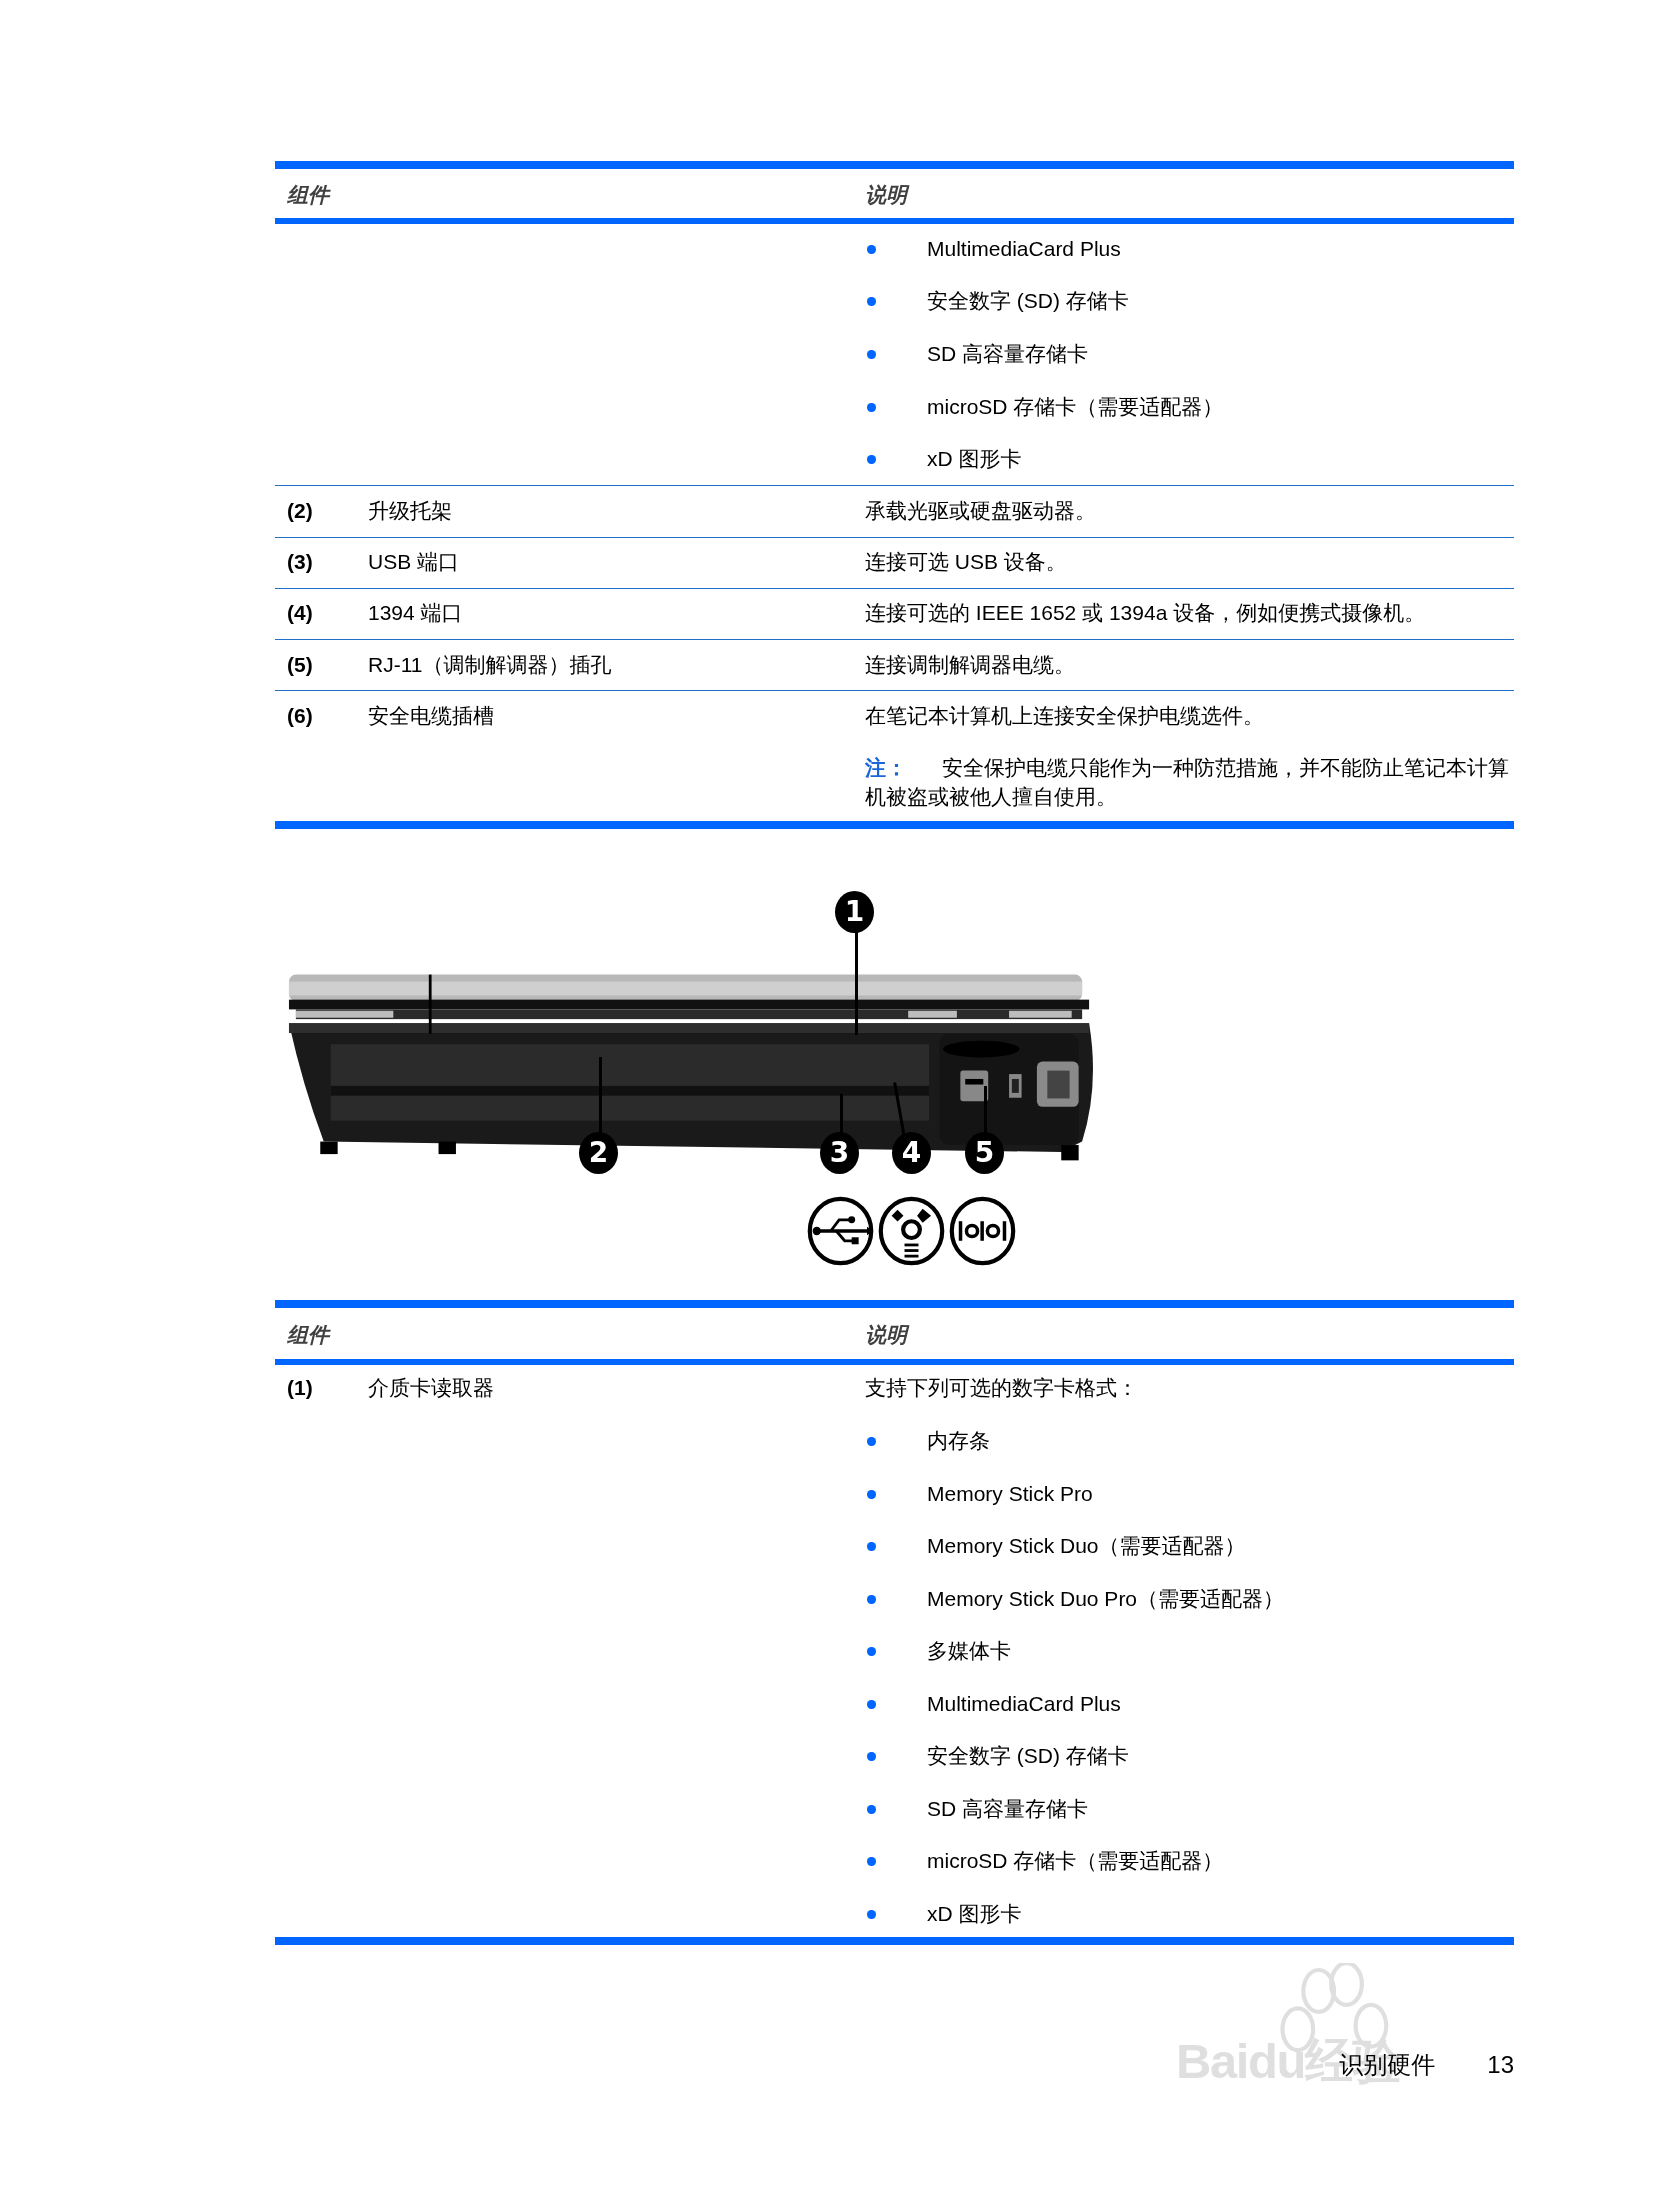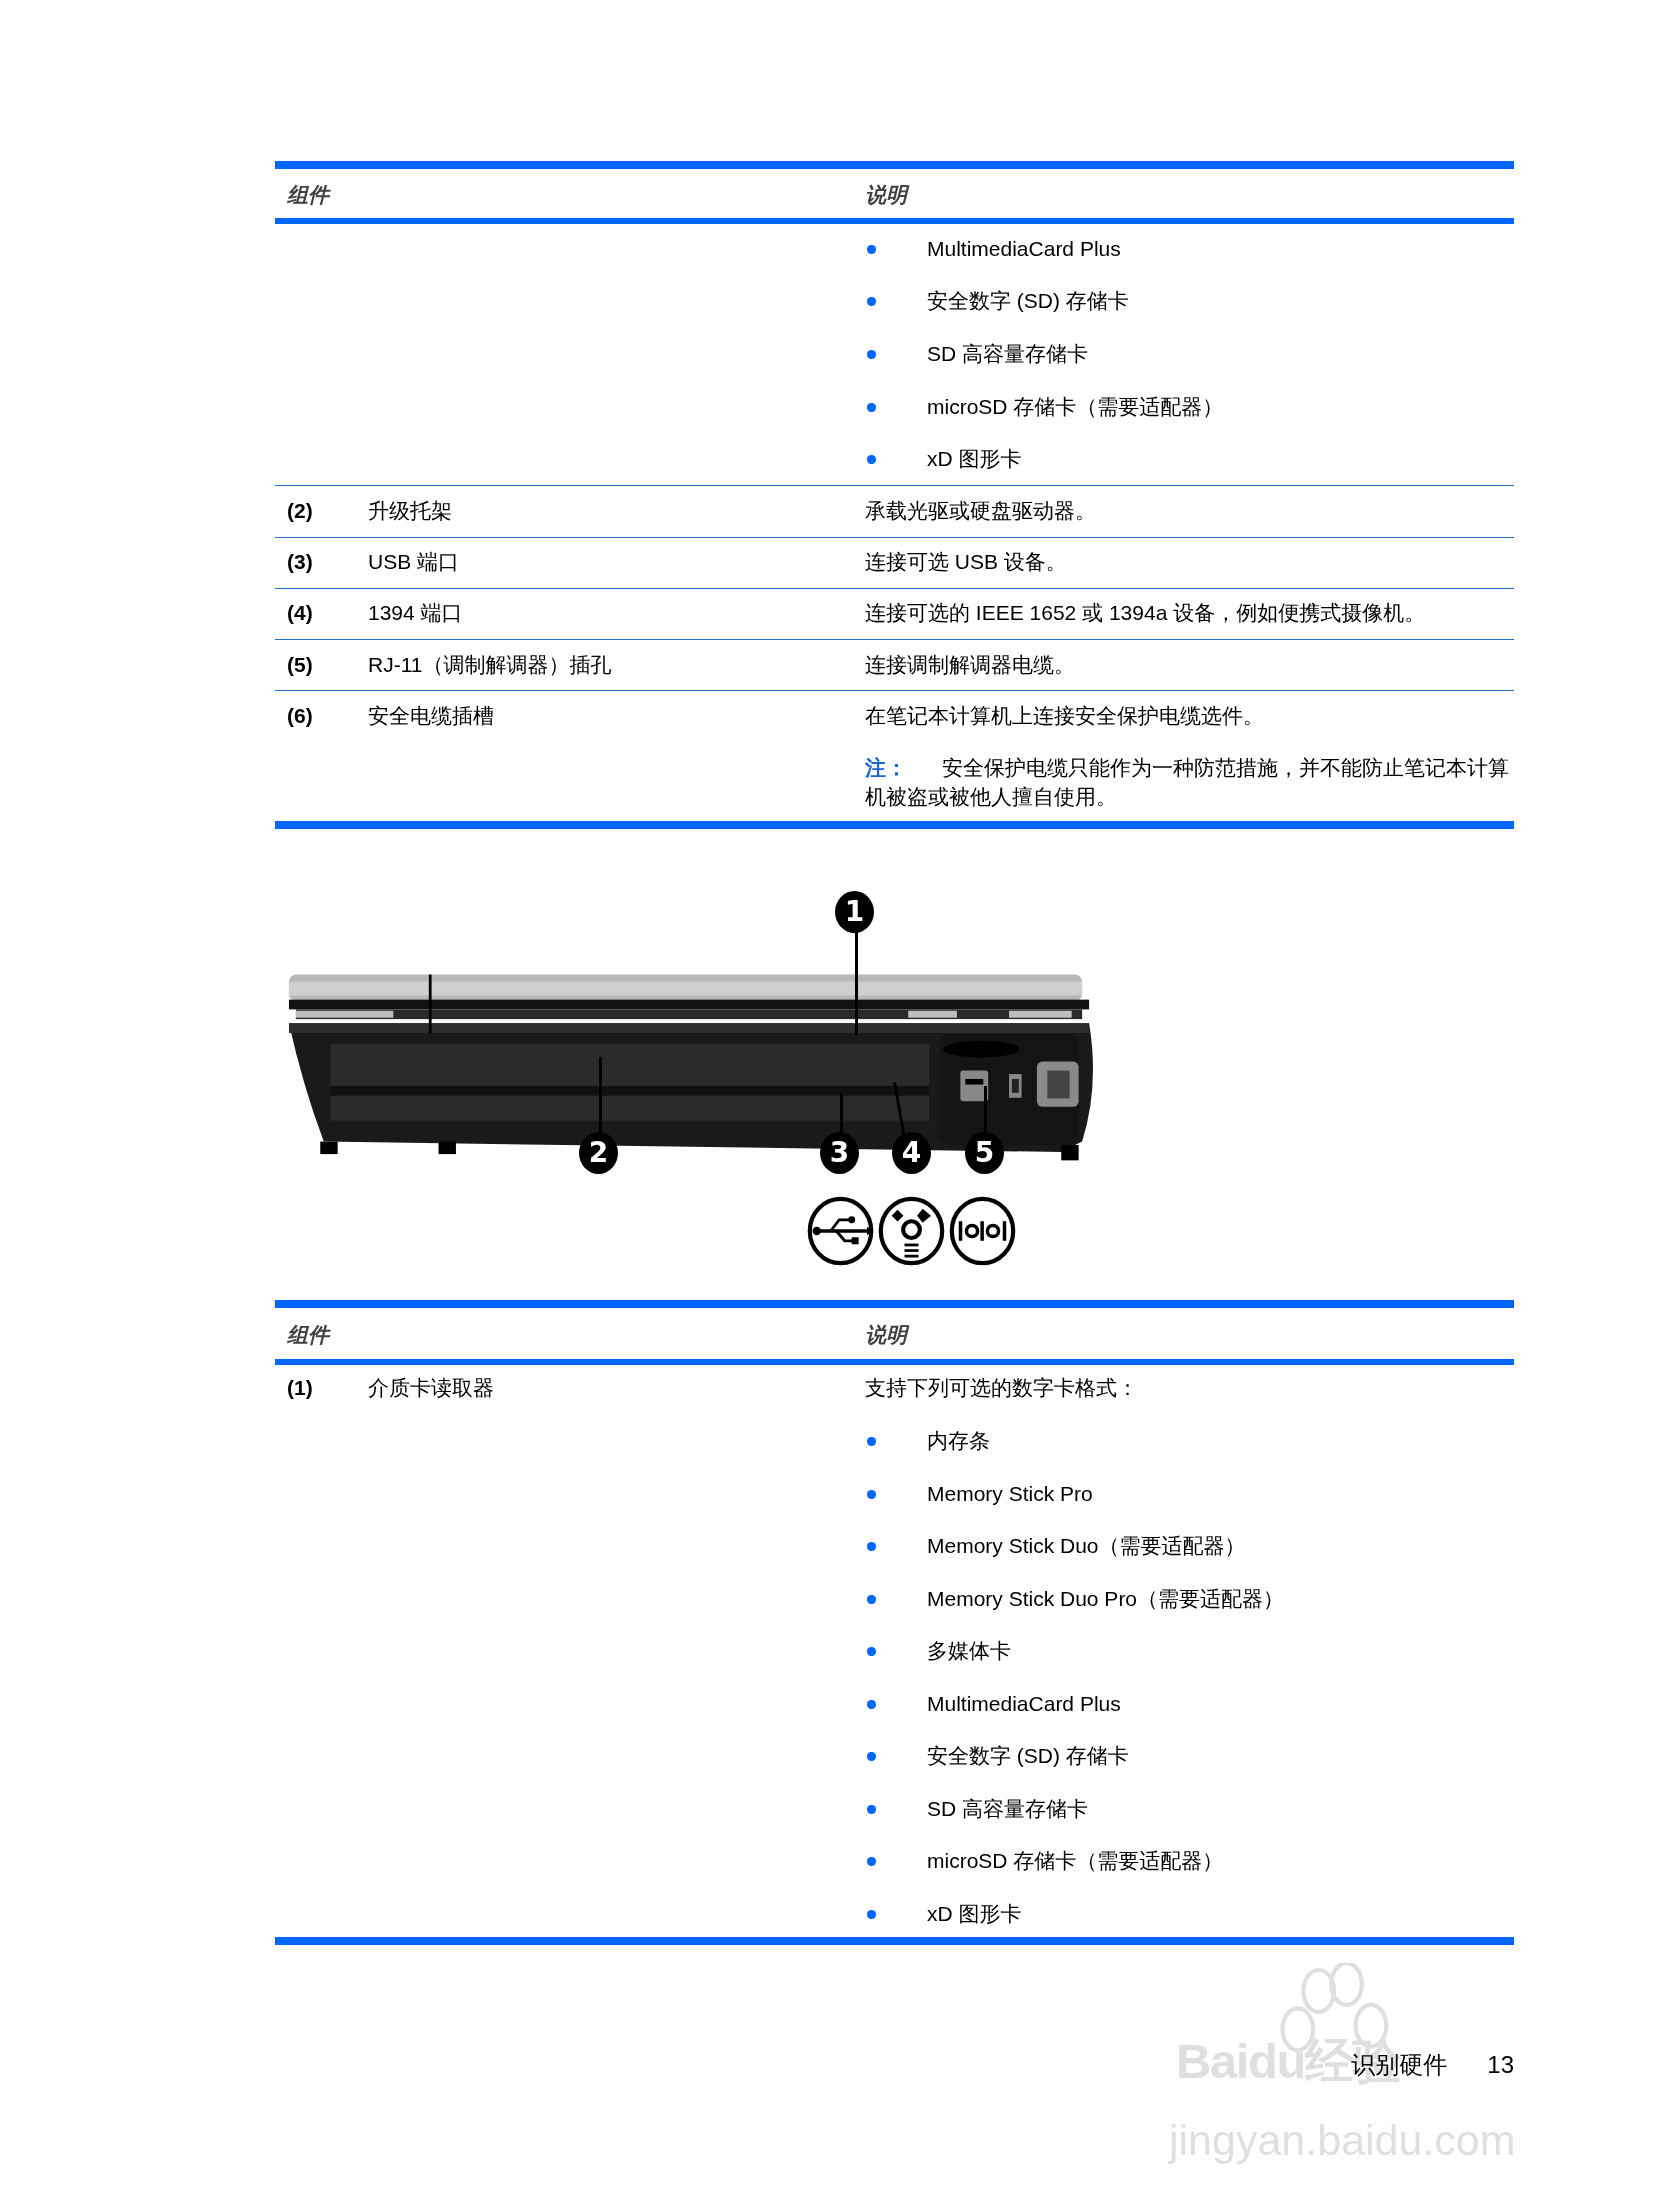--- a/index.html
+++ b/index.html
@@ -11,21 +11,21 @@
   .rule { position:absolute; left:275px; width:1239px; height:1.4px; background:#1f6fc9; }
   .hdr { position:absolute; font-size:21px; font-weight:bold; color:#404040;font-style:italic; }
   .txt { position:absolute; font-size:21px; line-height:28px; white-space:nowrap; }
   .num { position:absolute; font-size:21px; font-weight:bold; line-height:28px; }
   .bullet-row { position:absolute; left:863px; height:28px; }
   .dot { position:absolute; left:4.2px; top:10.4px; width:8.4px; height:8.4px; border-radius:50%; background:#0066ff; }
   .btxt { position:absolute; left:50px; top:0; font-size:21px; line-height:28px; white-space:nowrap;margin-left:14px; }
   .note-label { color:#1a66d9; font-weight:bold; }
   .note { position:absolute; left:865px; top:753px; width:647px; font-size:21px; line-height:29px; }
   .footer { position:absolute; top:2049px; right:143px; font-size:24px; white-space:nowrap; }
-  .footer .pn { margin-left:40px;text-align:center; }
+  .footer .pn { margin-left:52px;text-align:center; }
   .watermark { position:absolute; left:1162px; top:1963px; width:390px; height:209px; opacity:0.18; }
   .callout { position:absolute; width:39px; height:42px; border-radius:50%; background:#000;
              color:#fff; font-weight:bold; font-size:28px; text-align:center; line-height:42px;
              font-family:"DejaVu Sans",sans-serif; }
   .leader { position:absolute; width:2.8px; background:#000; }
 </style>
 </head>
 <body>
 
 <div>
@@ -237,19 +237,18 @@
 </div>
 
 <div class="watermark">
   <svg width="390" height="209" viewBox="0 0 560 300">
     <ellipse cx="225" cy="40" rx="22" ry="30" fill="none" stroke="#555" stroke-width="6"></ellipse>
     <ellipse cx="265" cy="30" rx="22" ry="30" fill="none" stroke="#555" stroke-width="6"></ellipse>
     <ellipse cx="195" cy="95" rx="22" ry="30" fill="none" stroke="#555" stroke-width="6"></ellipse>
     <ellipse cx="300" cy="90" rx="22" ry="30" fill="none" stroke="#555" stroke-width="6"></ellipse>
   </svg>
   <div class="abs" style="left:14px; top:66px; font-size:49px; font-weight:bold; color:#555; letter-spacing:-1.4px;">Baidu经验</div>
-  <div class="abs" style="left:7px; top:153px; font-size:43px; color:#555;">jingyan.baidu.com</div>
 </div>
 
 <div class="footer">
   <span>识别硬件</span><span class="pn">13</span>
 </div>
 
 
 </body></html>

